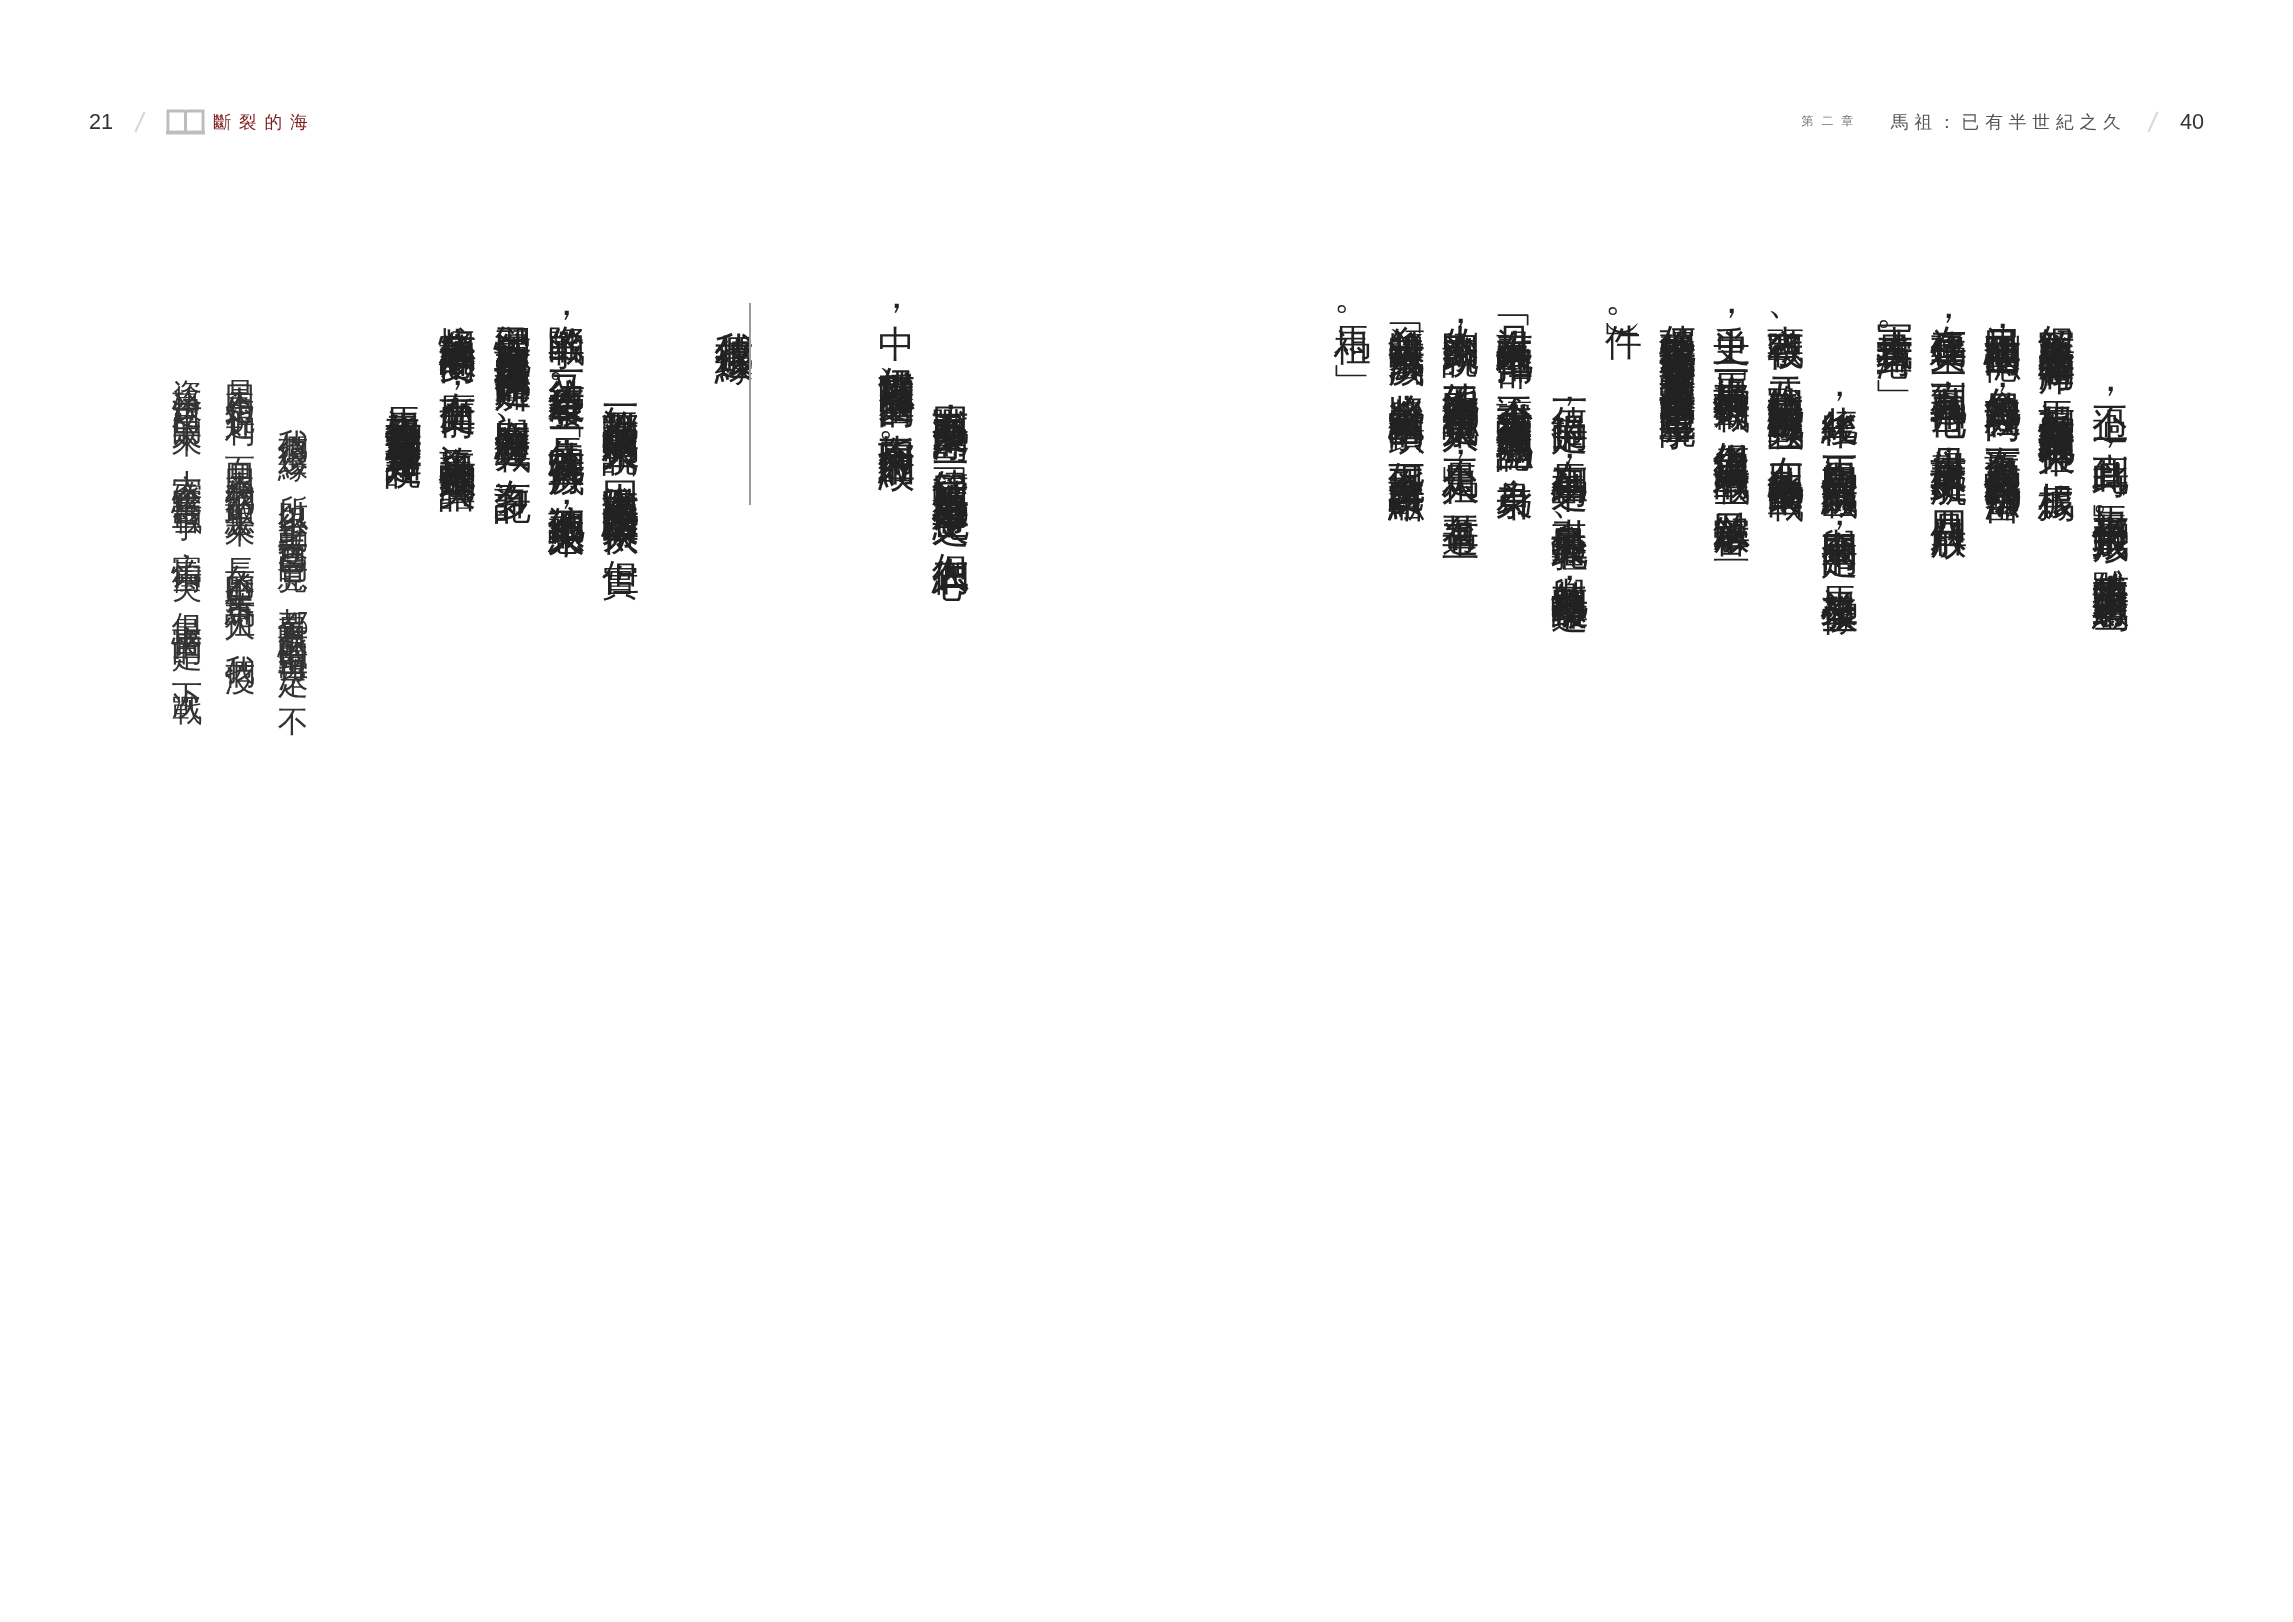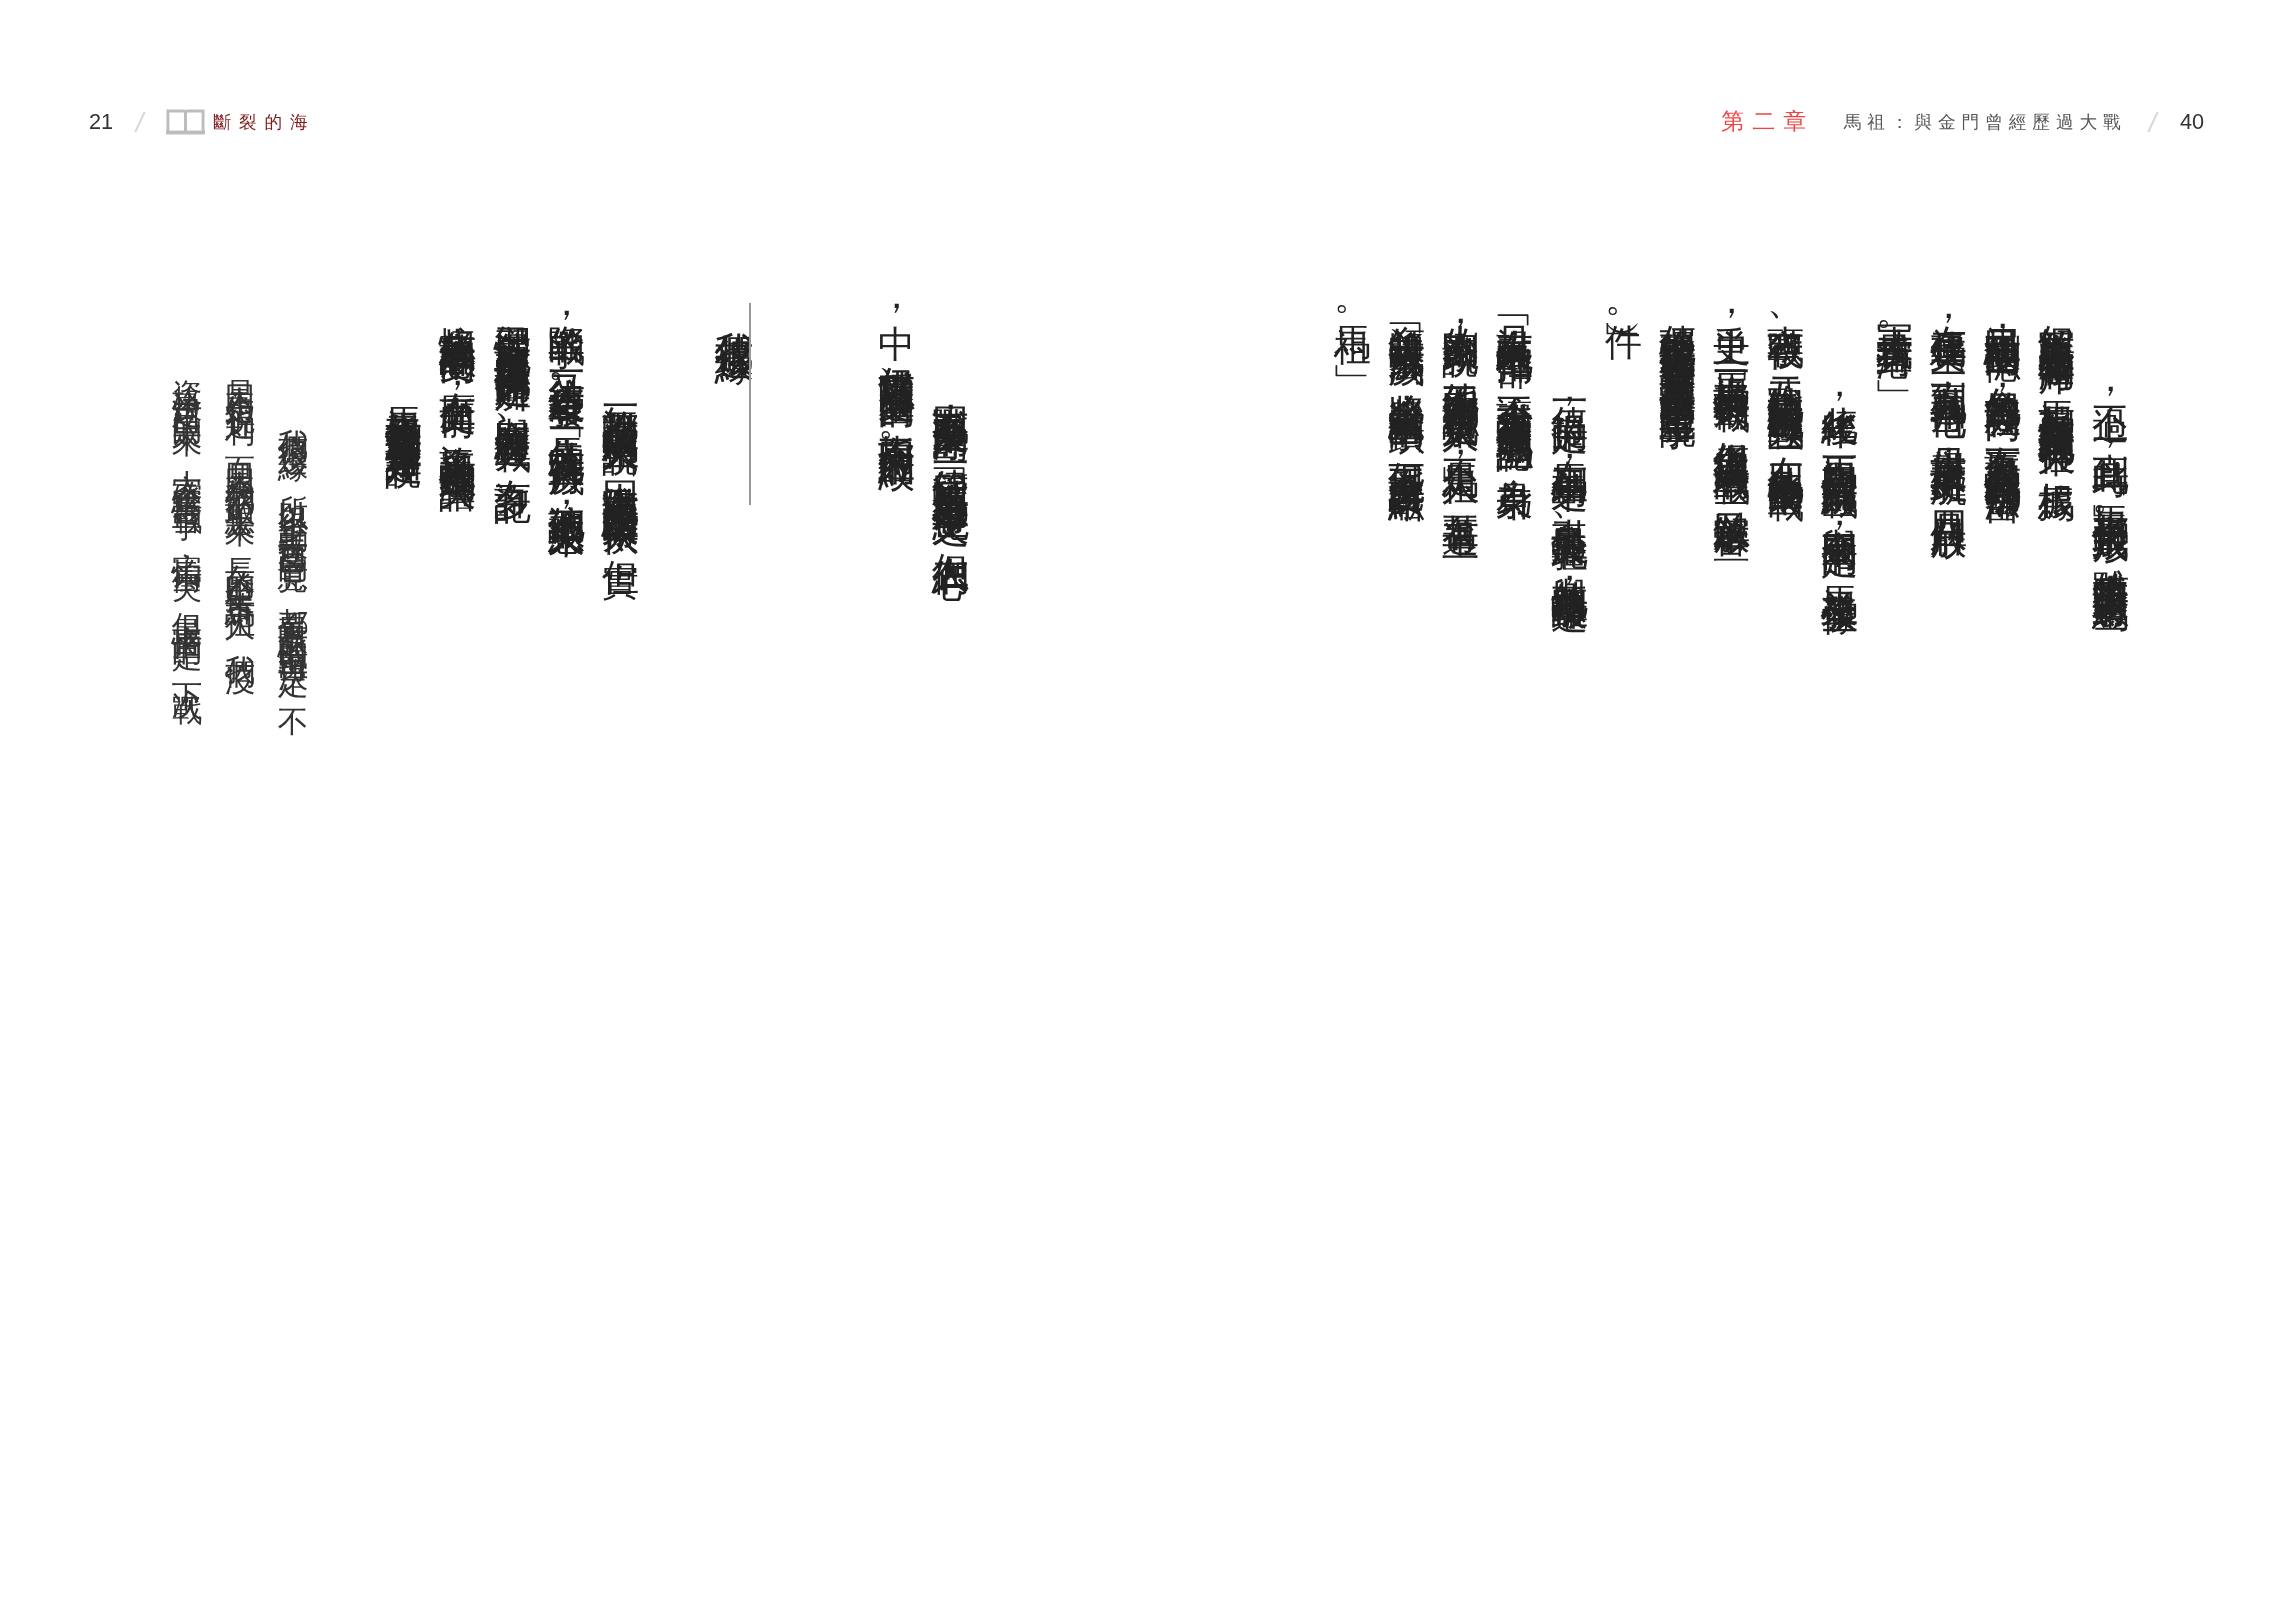--- a/index.html
+++ b/index.html
@@ -42,22 +42,22 @@
       width: 39px;
       height: 27.6px;
       margin-right: 7.9px;
     }
     .book-title {
       font-size: 17.7px;
       color: #7f1d1d;
       letter-spacing: 7.9px;
     }
     .chapter-label {
-      font-size: 23px;
-      color: #ef4444;
+      font-size: 12px;
+      color: #737373;
       letter-spacing: 7.9px;
       margin-right: 29.6px;
     }
     .chapter-title {
       font-size: 17.7px;
       color: #555555;
       letter-spacing: 5.9px;
     }
     .col {
       position: absolute;
@@ -109,21 +109,21 @@
   <svg class="book-icon" viewBox="0 0 40 28">
     <path d="M2 3 L18 3 Q20 3 20 5 L20 25 L2 25 Z" fill="none" stroke="#bdbdbd" stroke-width="3"></path>
     <path d="M38 3 L22 3 Q20 3 20 5 L20 25 L38 25 Z" fill="none" stroke="#bdbdbd" stroke-width="3"></path>
     <rect x="0" y="23" width="40" height="4" fill="#bdbdbd"></rect>
   </svg>
   <span class="book-title">斷裂的海</span>
 </div>
 
 <div class="header header-right">
   <span class="chapter-label">第二章</span>
-  <span class="chapter-title">馬祖：與金門曾經歷過大戰</span>
+  <span class="chapter-title">馬祖：已有半世紀之久</span>
   <span class="slash"></span>
   <span class="page-num">40</span>
 </div>
 
 <div>
 
   <div class="col indent" style="left:2086px; top:296px;">不過，一直到此時，「馬祖」都尚未正式成形。雖然中華民國政府封鎖金馬，</div>
   <div class="col" style="left:2032px; top:296px;">但解放軍並未立即嚴格管制海岸，馬祖莒光列島與福建長樂地區仍有往來。根據馬</div>
   <div class="col" style="left:1978px; top:296px;">祖居民劉枝蓮的回憶，包含她的母親在內，有許多馬祖人一九四九年時都仍然滯留</div>
   <div class="col" style="left:1924px; top:296px;">在福建長樂，「直到一九五〇年四月七日，母親搭上最末歷史航班，四月八日解放</div>

